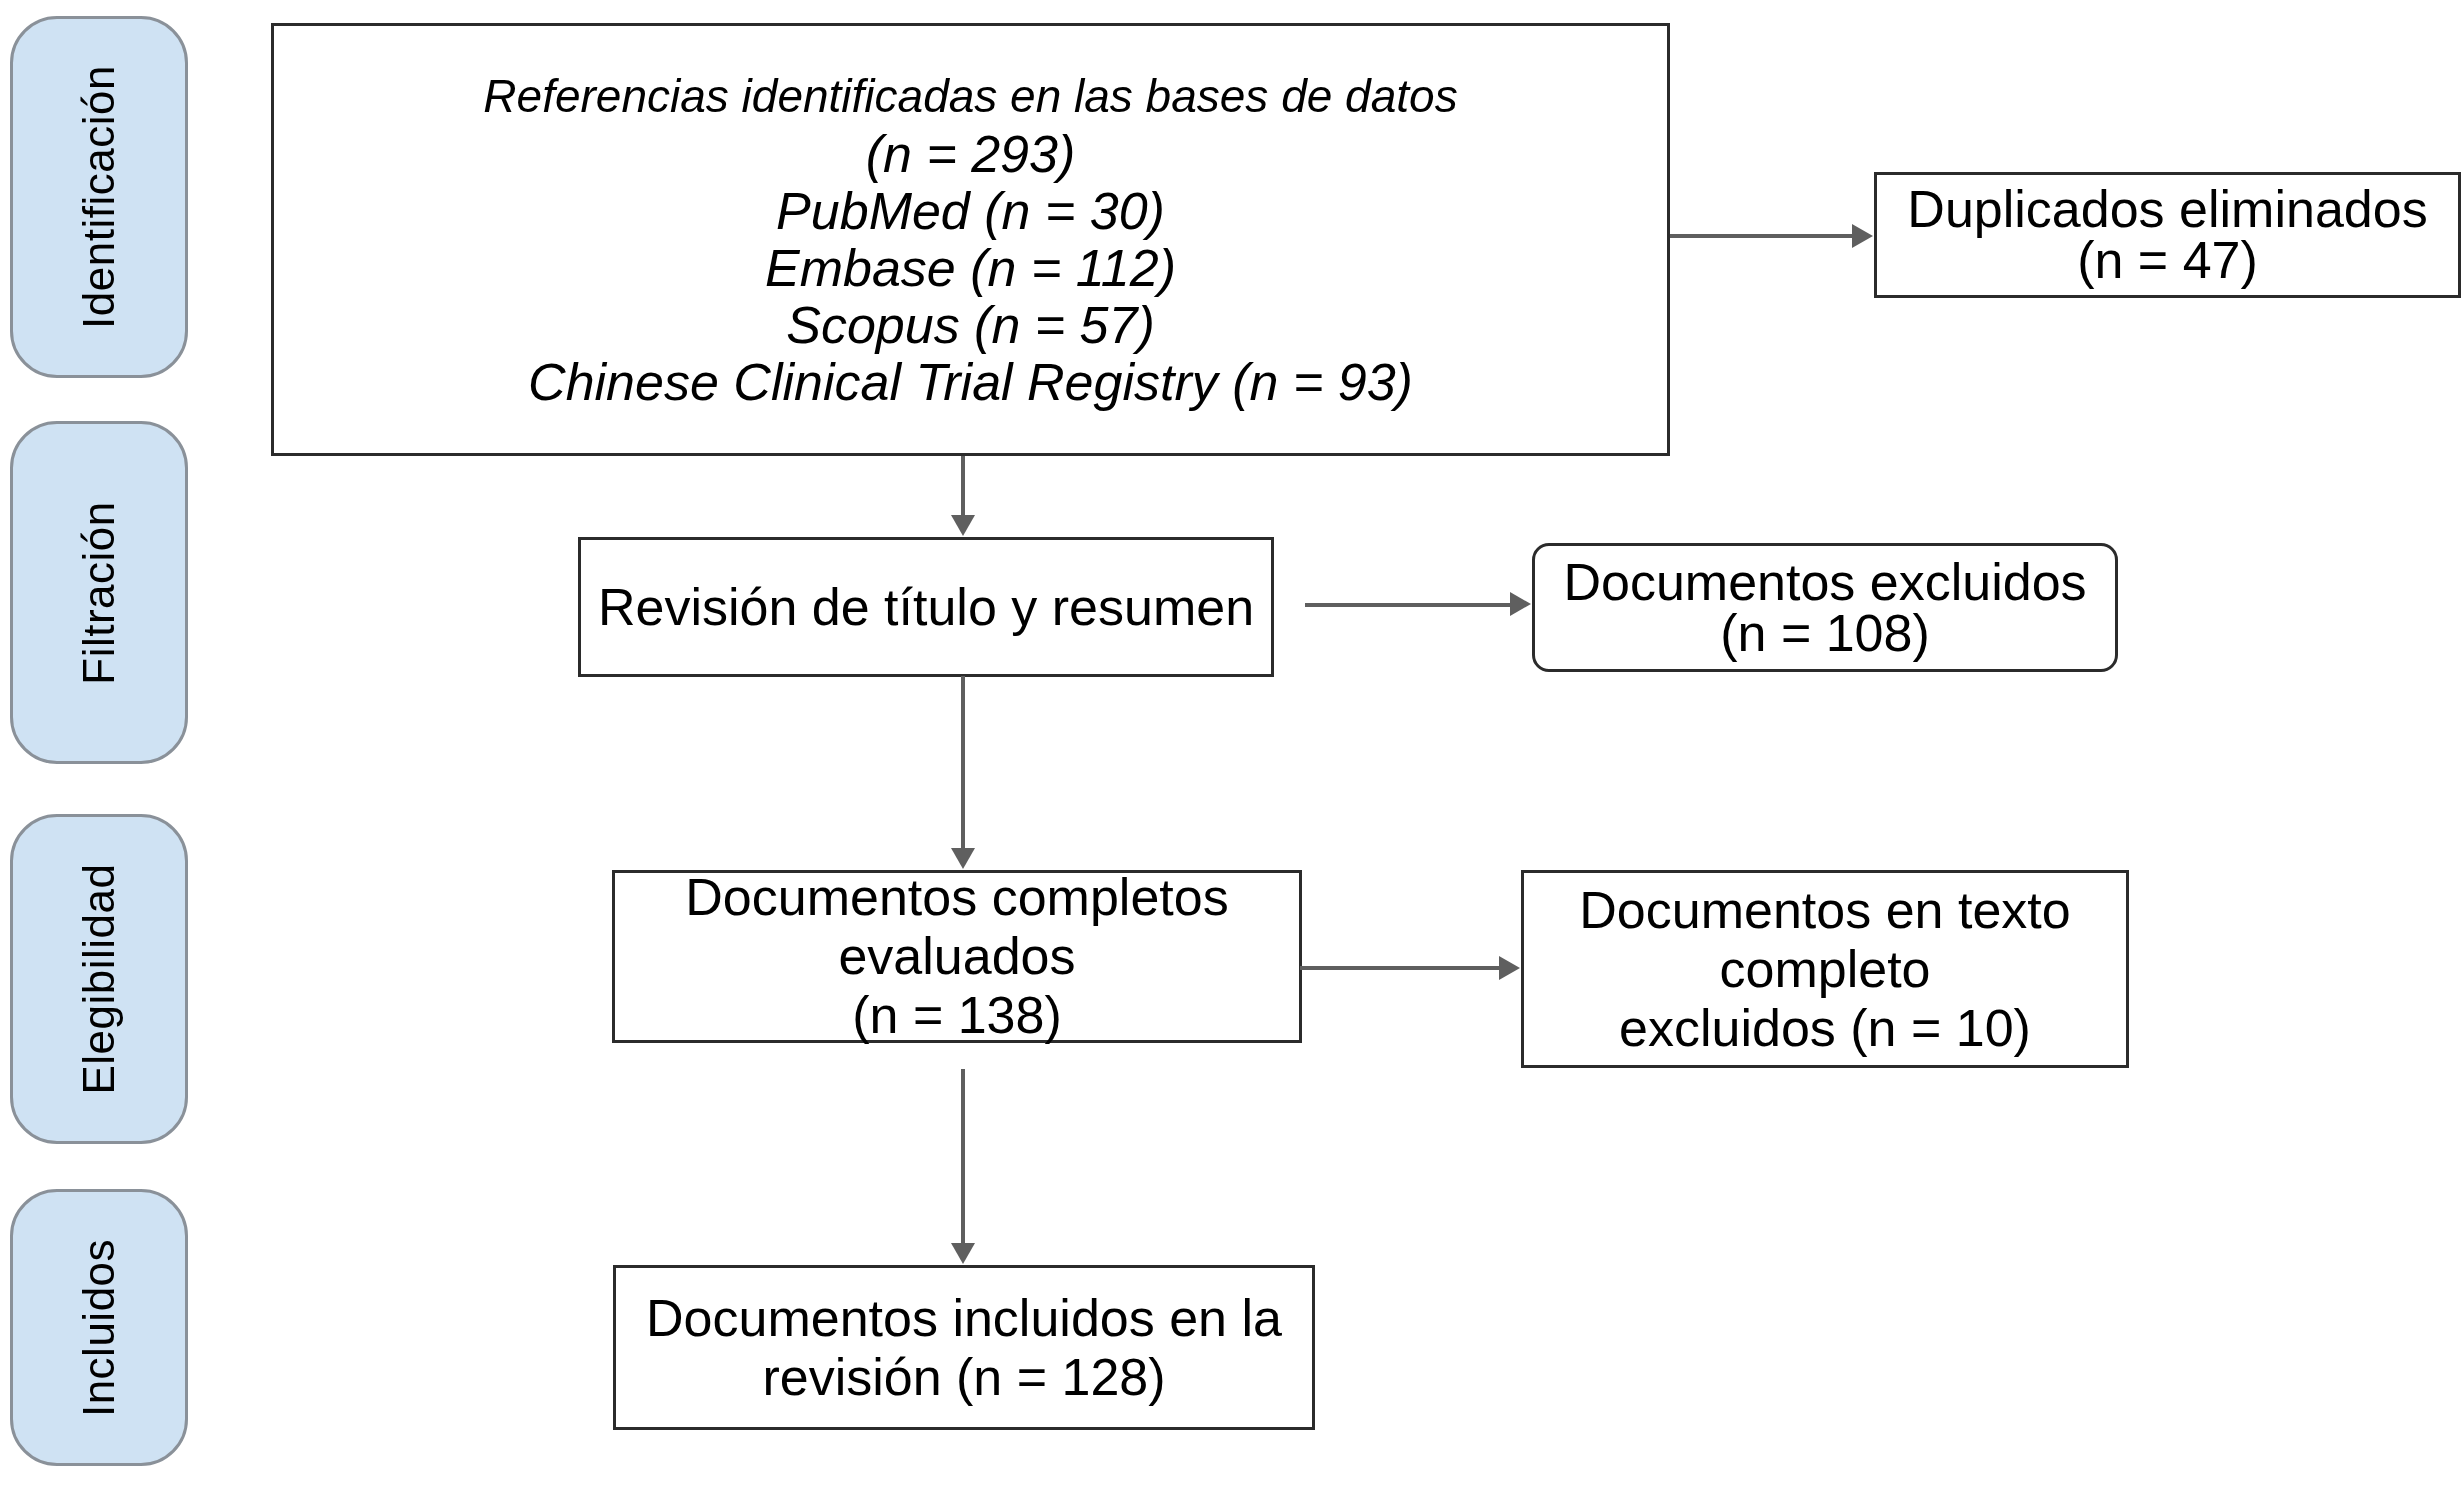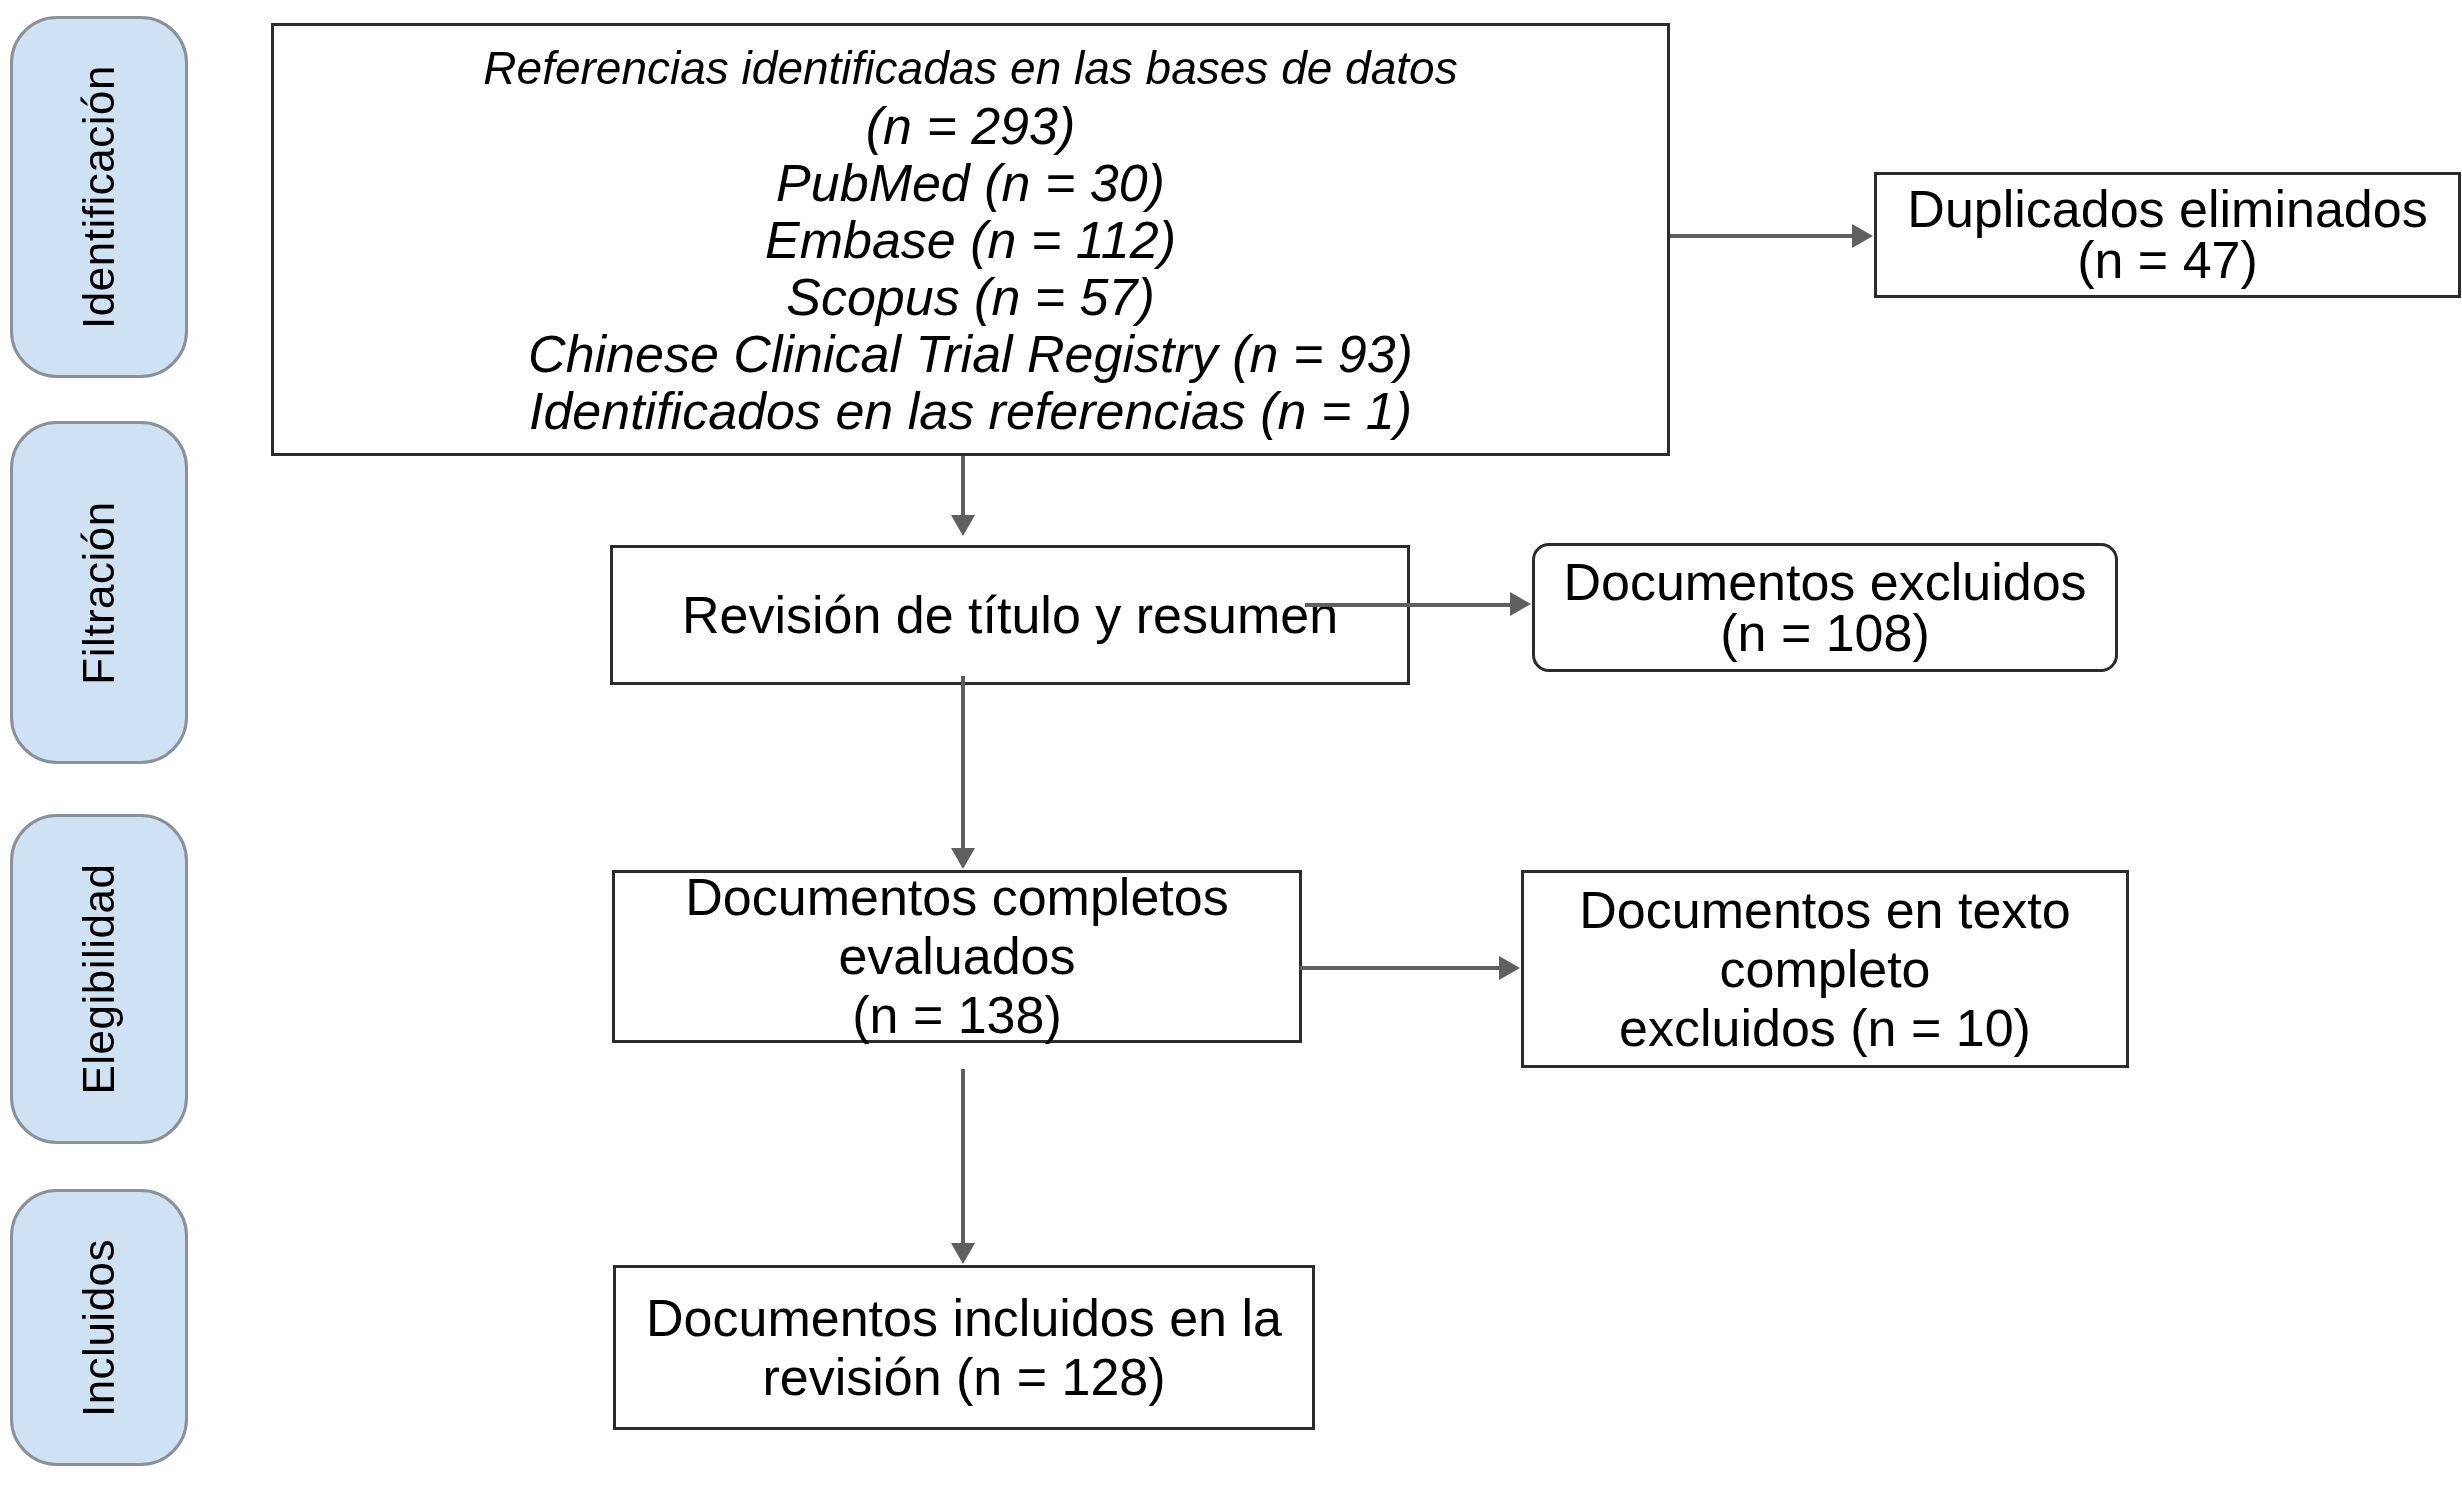--- a/index.html
+++ b/index.html
@@ -71,29 +71,28 @@
     <span class="stage-label">Incluidos</span>
   </div>
 
   <div class="node" style="left:271px; top:22.7px; width:1399px; height:433px;font-style:italic;">
     <div class="node-title">Referencias identificadas en las bases de datos</div>
     <div class="node-line">(n = 293)</div>
     <div class="node-line">PubMed (n = 30)</div>
     <div class="node-line">Embase (n = 112)</div>
     <div class="node-line">Scopus (n = 57)</div>
     <div class="node-line">Chinese Clinical Trial Registry (n = 93)</div>
-    <div class="node-line">Identificados en las referencias (n = 1)</div>
   </div>
 
   <div class="node lh52" style="left:1874px; top:172px; width:587px; height:126px;">
     <div class="node-line">Duplicados eliminados</div>
     <div class="node-line">(n = 47)</div>
   </div>
 
-  <div class="node" style="left:610px; top:537px; width:800px; height:140px;margin-top:8px;">
+  <div class="node" style="left:578px; top:537px; width:696px; height:140px;">
     <div class="node-line">Revisión de título y resumen</div>
   </div>
 
   <div class="node lh52" style="left:1532px; top:543px; width:586px; height:129px;border-radius:17px;">
     <div class="node-line">Documentos excluidos</div>
     <div class="node-line">(n = 108)</div>
   </div>
 
   <div class="node lh60" style="left:612px; top:870px; width:690px; height:173px;">
     <div class="node-line">Documentos completos</div>

